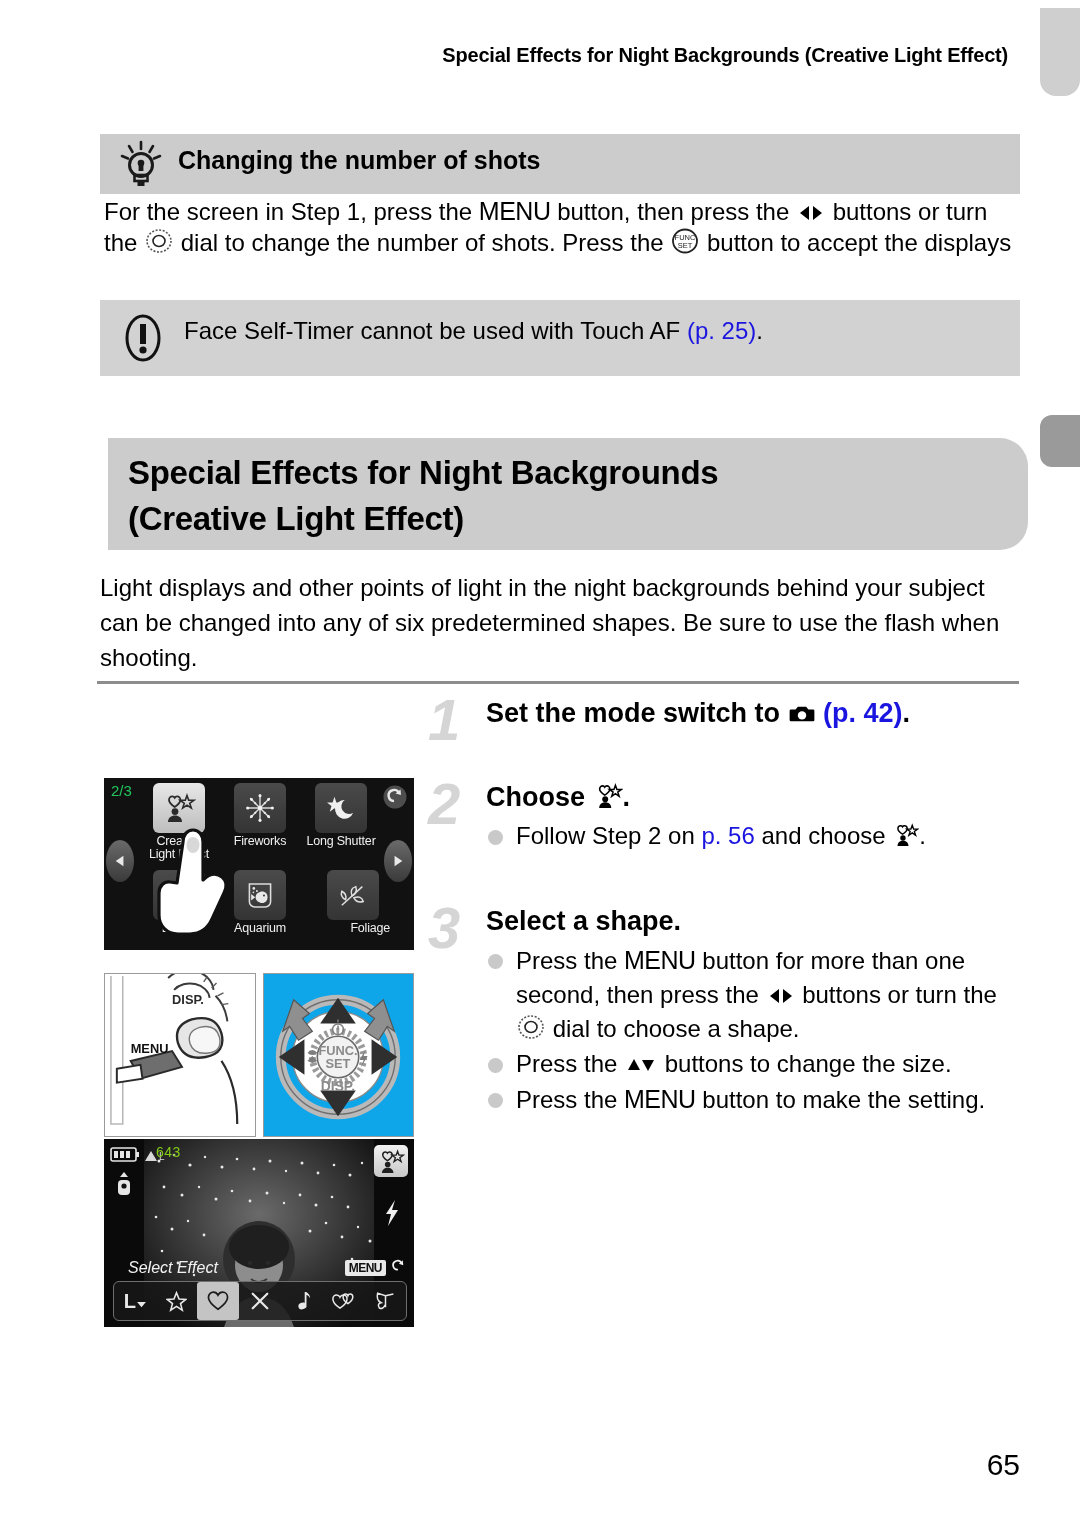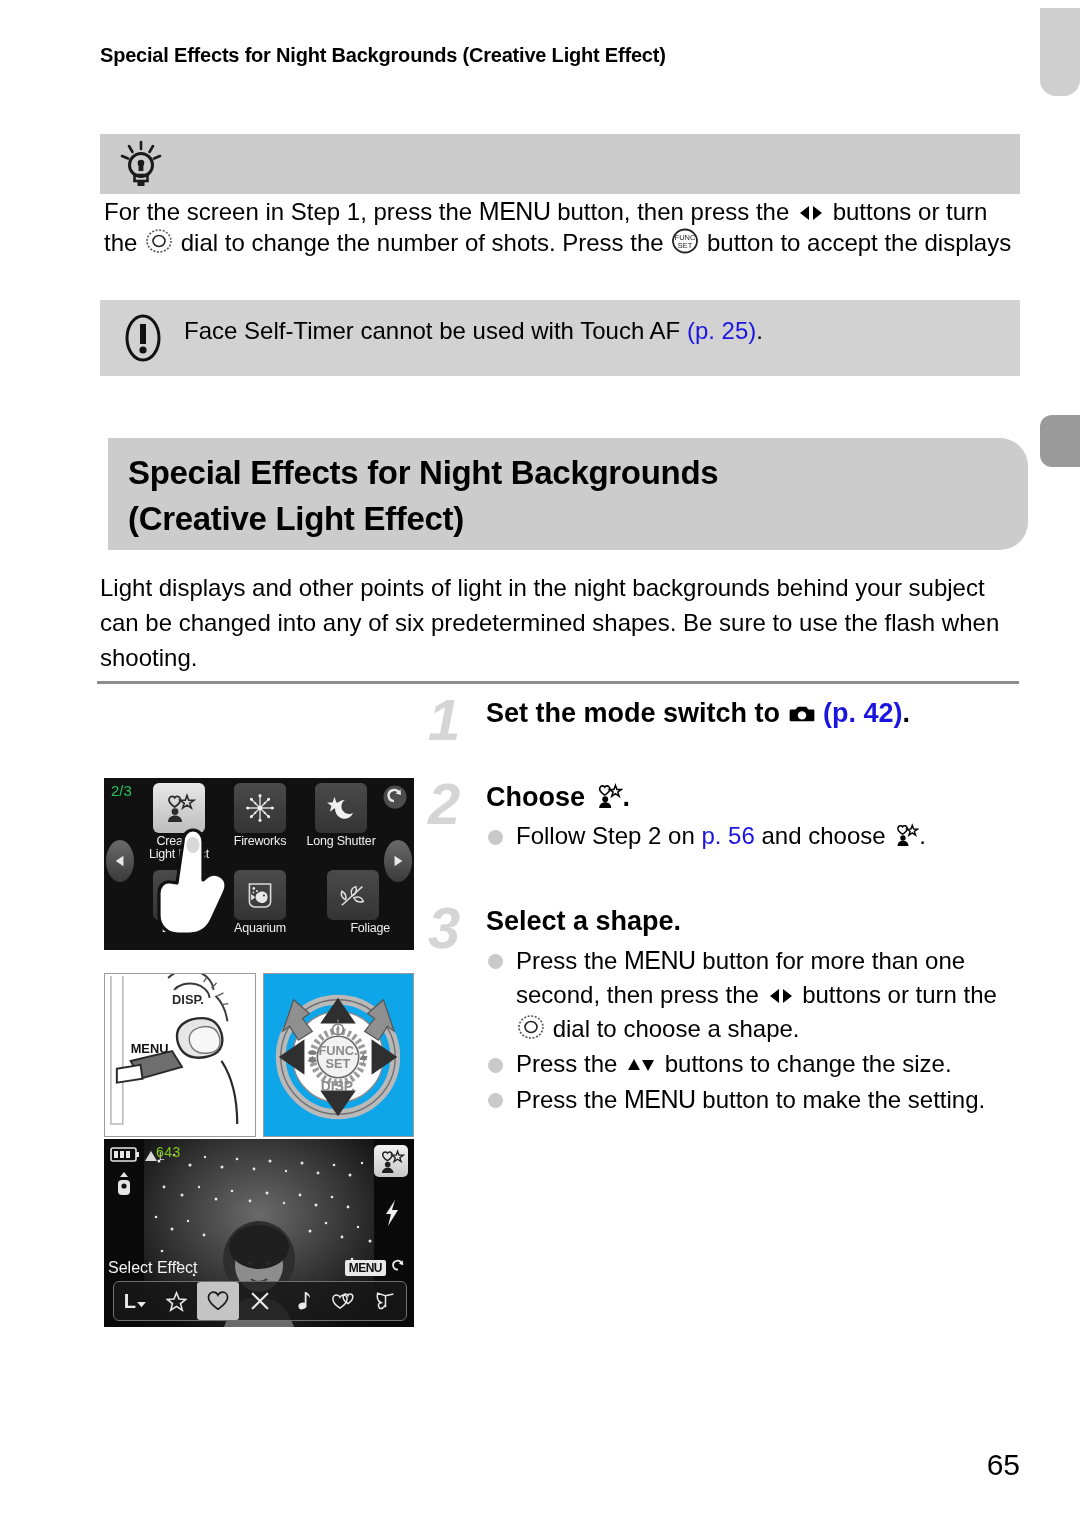--- a/index.html
+++ b/index.html
@@ -19,21 +19,21 @@
     background:#cfcfcf;border-radius:0 0 16px 16px;
   }
   .tab-mid{
     position:absolute;left:1040px;top:415px;width:40px;height:52px;
     background:#9a9a9a;border-radius:12px 0 0 12px;
   }
 
   
   .running-header{
     position:absolute;left:100px;top:44px;width:908px;
-    text-align:left;font-size:20px;font-weight:bold;
+    text-align:right;font-size:20px;font-weight:bold;
     letter-spacing:-0.2px;
   }
 
   
   .tipbox{
     position:absolute;left:100px;top:134px;width:920px;height:60px;
     background:#cccccc;
   }
   .tipbox .bulb{position:absolute;left:18px;top:6px;width:46px;height:48px;}
   .tipbox .tiptitle{
@@ -154,21 +154,21 @@
   .ph-shots{
     position:absolute;left:52px;top:5px;color:#84cc16;font-size:14px;
     letter-spacing:0.5px;
   }
   .ph-quality{position:absolute;left:40px;top:9px;width:22px;height:13px;}
   .ph-badge{position:absolute;right:6px;top:6px;width:34px;height:32px;
     border-radius:5px;background:linear-gradient(#f2f2f2,#c8c8c8);
     display:flex;align-items:center;justify-content:center;}
   .ph-flash{position:absolute;right:14px;top:60px;width:16px;height:28px;}
   .ph-selecttext{
-    position:absolute;left:4px;bottom:50px;color:#f2f2f2;font-size:16px;
+    position:absolute;left:24px;bottom:50px;color:#f2f2f2;font-size:16px;font-style:italic;
   }
   .ph-menuret{position:absolute;right:8px;bottom:50px;display:flex;align-items:center;gap:4px;}
   .ph-menubox{
     background:#e9e9e9;color:#111;font-size:12px;font-weight:bold;
     padding:1px 4px;border-radius:2px;letter-spacing:-0.5px;
   }
   .ph-toolbar{
     position:absolute;left:9px;bottom:6px;width:292px;height:38px;
     background:rgba(25,25,25,0.82);border:1px solid #6f6f6f;border-radius:6px;
     display:flex;align-items:center;
@@ -205,20 +205,21 @@
           <line x1="4" y1="16" x2="10" y2="18.5"></line>
           <line x1="42" y1="16" x2="36" y2="18.5"></line>
         </g>
         <circle cx="23" cy="25" r="11.5" fill="none" stroke="#1a1a1a" stroke-width="3"></circle>
         <circle cx="23" cy="23" r="3.3" fill="#1a1a1a"></circle>
         <rect x="20.6" y="25" width="4.8" height="6" fill="#1a1a1a"></rect>
         <rect x="16.5" y="35" width="13" height="6" fill="none" stroke="#1a1a1a" stroke-width="2.6"></rect>
         <rect x="19.5" y="41.5" width="7" height="4.5" fill="#1a1a1a"></rect>
       </svg>
     </span>
+    <div class="tiptitle">Changing the number of shots</div>
   </div>
 
   <div class="tip-body">
     <span>For the screen in Step 1, press the </span><span class="menuword">MENU</span><span> button, then press the </span><span class="ico"><svg viewBox="0 0 30 20" width="30" height="20">
           <polygon points="13,3 13,17 4,10" fill="#000"></polygon>
           <polygon points="17,3 17,17 26,10" fill="#000"></polygon>
         </svg></span><span> buttons or turn the </span><span class="ico"><svg viewBox="0 0 30 26" width="30" height="26">
           <ellipse cx="15" cy="13" rx="12" ry="11" fill="none" stroke="#555" stroke-width="1.6" stroke-dasharray="2 1.6"></ellipse>
           <ellipse cx="15" cy="13" rx="6" ry="5.5" fill="none" stroke="#222" stroke-width="1.6"></ellipse>
         </svg></span><span> dial to change the number of shots. Press the </span><span class="ico"><svg viewBox="0 0 30 26" width="30" height="26">

